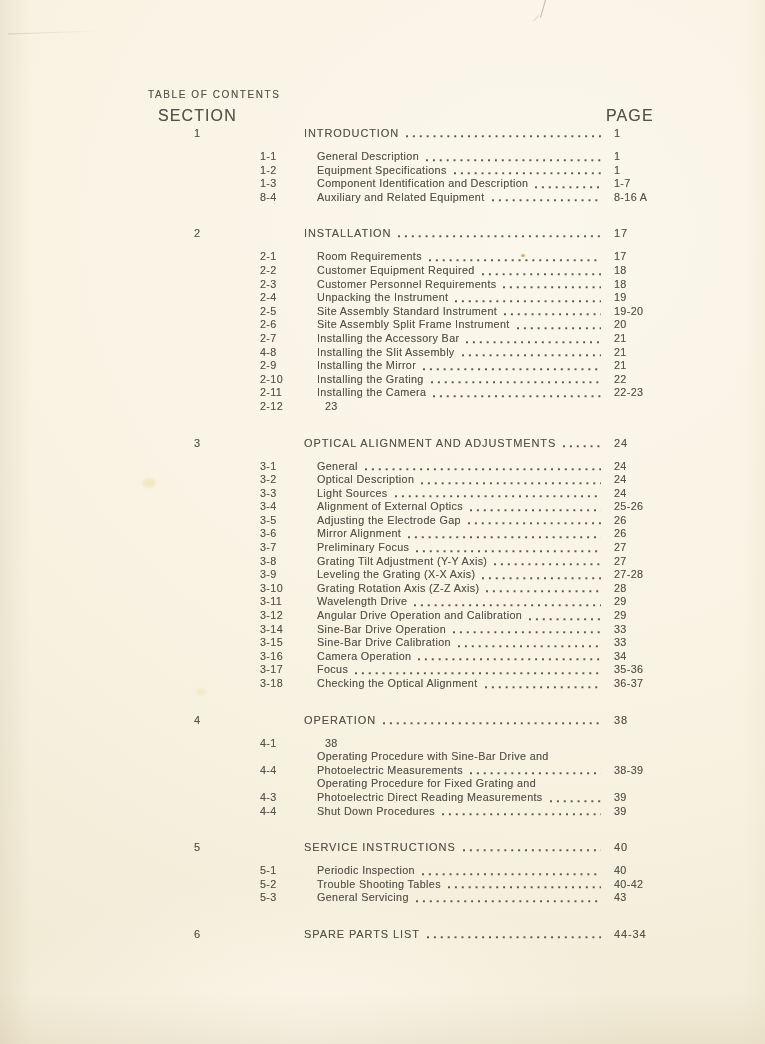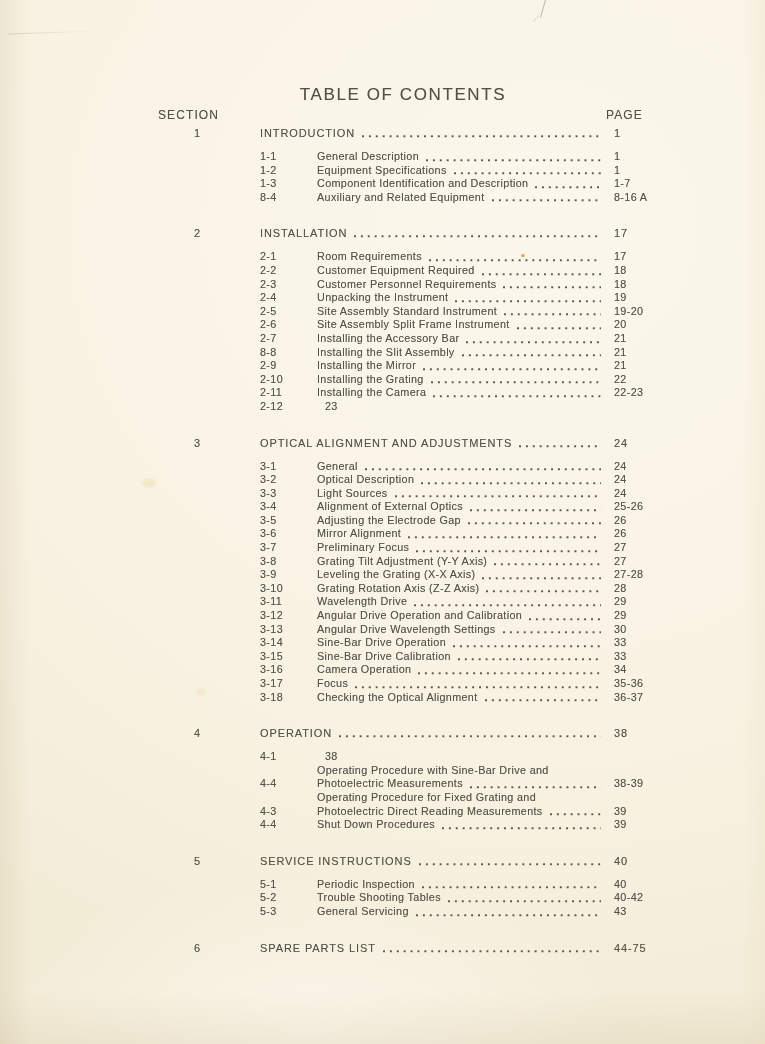--- a/index.html
+++ b/index.html
@@ -51,43 +51,43 @@
     position:absolute;left:196px;top:688px;width:10px;height:8px;border-radius:50%;
     background:#efe2b8;opacity:.5;filter:blur(1px);
   }
 
   .content{
     position:absolute;left:148px;top:88px;width:510px;
     font-size:10.8px;letter-spacing:.35px;
     text-shadow:0 0 .4px rgba(85,82,74,.45);
   }
   .doc-title{
-    text-align:center;line-height:14px;font-size:17px;letter-spacing:1.6px;
+    line-height:14px;font-size:10px;letter-spacing:1.6px;
     color:#54514a;
   }
   .col-headers{
-    display:flex;margin-top:7px;line-height:13px;font-size:12px;letter-spacing:1.1px;justify-content:flex-end;
+    display:flex;margin-top:7px;line-height:13px;font-size:16px;letter-spacing:1.1px;justify-content:flex-end;
   }
   .col-headers .sec-h{padding-left:10px;}
   .col-headers .spacer{flex:1;}
   .col-headers .page-h{width:52px;padding-left:2px;}
 
   .sections{margin-top:3px;}
   .section{margin-top:22px;}
   .section:first-child{margin-top:4px;}
 
   .row{display:flex;align-items:flex-end;}
   .heading-row{
     position:relative;padding-left:112px;line-height:14px;
     font-size:11px;letter-spacing:.9px;margin-bottom:10px;
   }
   .heading-row .secnum{
     position:absolute;left:30px;top:0;width:38px;text-align:center;letter-spacing:0;
   }
-  .heading-row .htitle{flex:0 0 auto;white-space:nowrap;}
+  .heading-row .htitle{flex:0 0 auto;white-space:nowrap;margin-left:44px;}
 
   .item-row{padding-left:112px;line-height:13.6px;}
   .item-row .subnum{flex:0 0 57px;}
   .item-body{flex:1;display:flex;flex-direction:column;min-width:0;}
   .cont-line{white-space:nowrap;}
   .leader-line{display:flex;align-items:flex-end;text-align:center;}
   .leader-line .ltext{flex:0 0 auto;white-space:nowrap;}
 
   .dots{
     flex:1 1 auto;height:5px;margin:0 5px 2px 7px;
@@ -238,21 +238,21 @@
               <span class="subnum">2-7</span>
               <div class="item-body">
                 <div class="leader-line">
                   <span class="ltext">Installing the Accessory Bar</span>
                   <span class="dots"></span>
                 </div>
               </div>
               <span class="pagenum">21</span>
             </div>
             <div class="row item-row">
-              <span class="subnum">8-8</span>
+              <span class="subnum">4-8</span>
               <div class="item-body">
                 <div class="leader-line">
                   <span class="ltext">Installing the Slit Assembly</span>
                   <span class="dots"></span>
                 </div>
               </div>
               <span class="pagenum">21</span>
             </div>
             <div class="row item-row">
               <span class="subnum">2-9</span>
@@ -412,30 +412,20 @@
               <span class="subnum">3-12</span>
               <div class="item-body">
                 <div class="leader-line">
                   <span class="ltext">Angular Drive Operation and Calibration</span>
                   <span class="dots"></span>
                 </div>
               </div>
               <span class="pagenum">29</span>
             </div>
             <div class="row item-row">
-              <span class="subnum">3-13</span>
-              <div class="item-body">
-                <div class="leader-line">
-                  <span class="ltext">Angular Drive Wavelength Settings</span>
-                  <span class="dots"></span>
-                </div>
-              </div>
-              <span class="pagenum">30</span>
-            </div>
-            <div class="row item-row">
               <span class="subnum">3-14</span>
               <div class="item-body">
                 <div class="leader-line">
                   <span class="ltext">Sine-Bar Drive Operation</span>
                   <span class="dots"></span>
                 </div>
               </div>
               <span class="pagenum">33</span>
             </div>
             <div class="row item-row">
@@ -564,18 +554,18 @@
               </div>
               <span class="pagenum">43</span>
             </div>
           </div>
         </div>
         <div class="section">
           <div class="row heading-row">
             <span class="secnum">6</span>
             <span class="htitle">SPARE PARTS LIST</span>
             <span class="dots"></span>
-            <span class="pagenum">44-75</span>
+            <span class="pagenum">44-34</span>
           </div>
         </div>
       </div>
   </div>
 </div>
 
 </body></html>

